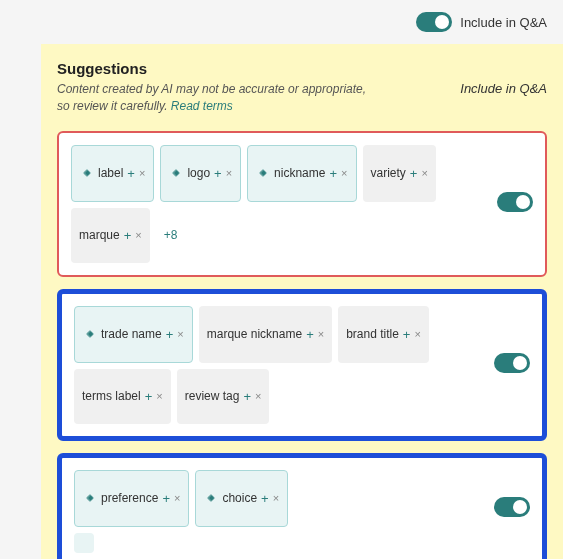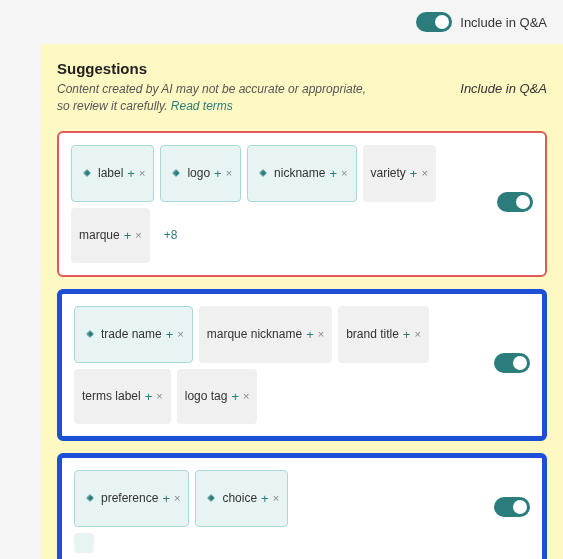--- a/index.html
+++ b/index.html
@@ -280,21 +280,21 @@
         <span class="times">×</span>
       </span>
 
       <span class="tag plain">
         <span>terms label</span>
         <span class="plus">+</span>
         <span class="times">×</span>
       </span>
 
       <span class="tag plain">
-        <span>logo tag</span>
+        <span>review tag</span>
         <span class="plus">+</span>
         <span class="times">×</span>
       </span>
     </div>
     <div class="card-toggle-area">
       <div class="toggle"></div>
     </div>
   </div>
 
   <div class="card" style="padding-bottom: 8px; overflow: hidden;">

